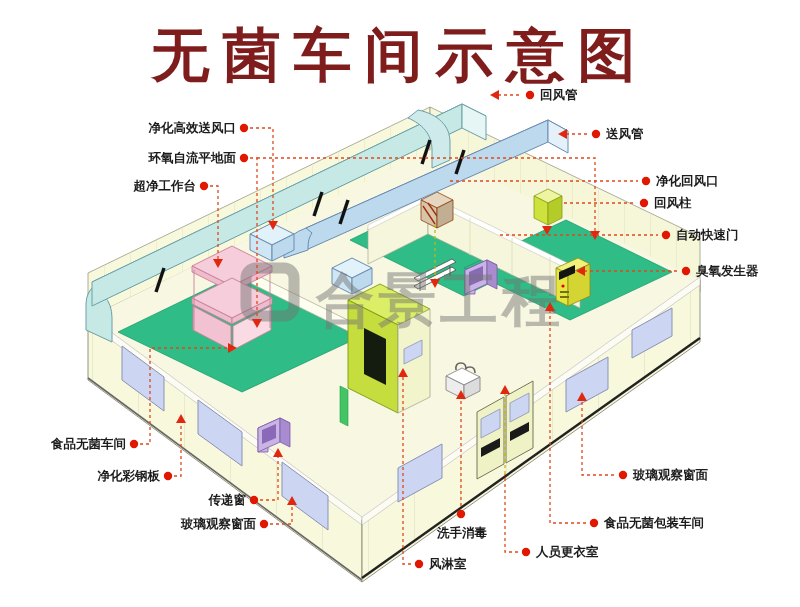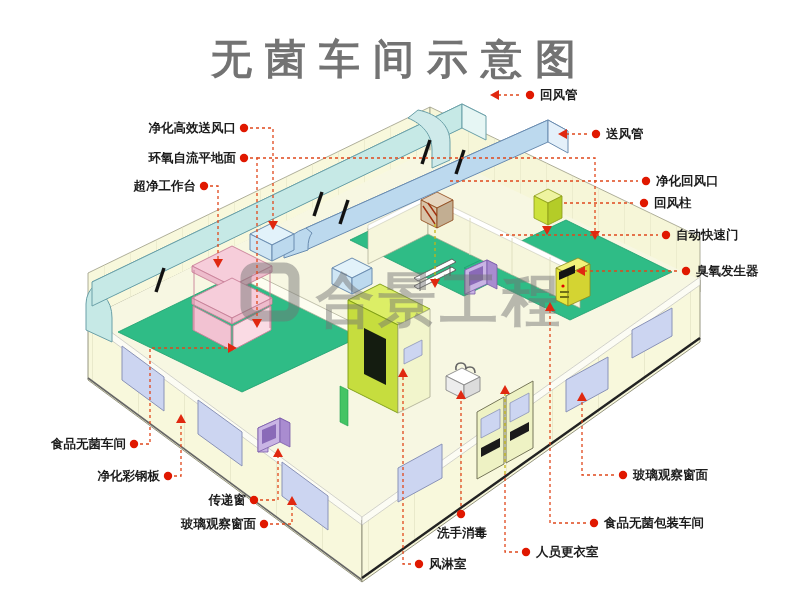--- a/index.html
+++ b/index.html
@@ -1,19 +1,19 @@
 <!DOCTYPE html>
 <html><head>
 <meta charset="utf-8">
 <style>
   html,body{margin:0;padding:0;background:#fff;}
   #stage{position:relative;width:800px;height:607px;background:#ffffff;overflow:hidden;
          font-family:"Liberation Sans","DejaVu Sans",sans-serif;border-bottom:1px solid #d8d8d8;}
-  #title{position:absolute;top:32px;left:0;width:800px;text-align:center;
-         font-size:41px;font-weight:bold;color:#737373;letter-spacing:13px;white-space:nowrap;}
+  #title{position:absolute;top:17px;left:0;width:800px;text-align:center;
+         font-size:58px;font-weight:bold;color:#7f1d1d;letter-spacing:13px;white-space:nowrap;}
   svg{position:absolute;left:0;top:0;}
   .lbl{font-size:12.5px;font-weight:bold;fill:#1c1c1c;}
   .dash{stroke:#e0481c;stroke-width:1.3;stroke-dasharray:3 3;fill:none;}
   .dashy{stroke:#c3b415;stroke-width:1.3;stroke-dasharray:3 3;fill:none;}
   .dot{fill:#e01800;}
   .arr{fill:#e02810;}
   .wm{fill:rgba(115,115,115,0.48);font-weight:bold;}
 </style>
 </head>
 <body>

